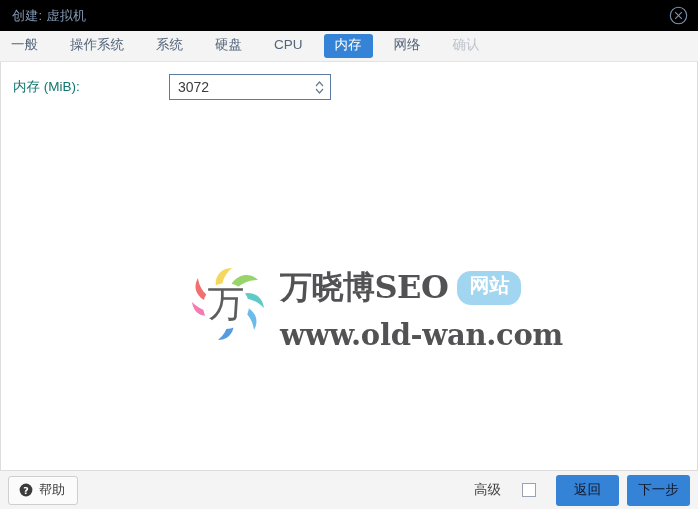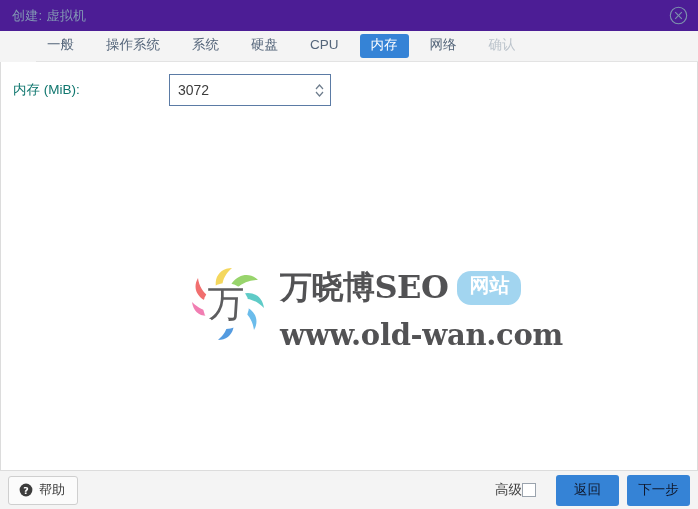--- a/index.html
+++ b/index.html
@@ -23,21 +23,21 @@
     display: flex;
     flex-direction: column;
     box-sizing: border-box;
   }
 
   
   .titlebar {
     position: relative;
     height: 31px;
     flex: 0 0 31px;
-    background: #4c1d95;
+    background: #000000;
     display: flex;
     align-items: center;
     padding: 0 10px 0 12px;
     box-sizing: border-box;
   }
   .title-text {
     font-size: 13px;
     color: #8399b4;
     letter-spacing: 0.3px;
     white-space: nowrap;
@@ -54,21 +54,20 @@
 
   
   .tabbar {
     flex: 0 0 31px;
     height: 31px;
     background: #f4f4f4;
     display: flex;
     align-items: center;
     box-sizing: border-box;
     border-bottom: 1px solid #e3e3e3;
-    margin-left: 36px;
   }
   .tab {
     font-size: 13.5px;
     color: #54657a;
     padding: 3px 11px 4px 11px;
     margin-right: 10px;
     border-radius: 3px;
     white-space: nowrap;
     cursor: pointer;
     line-height: 1.25;
@@ -105,21 +104,21 @@
     width: 168px;
     padding-left: 12px;
     box-sizing: border-box;
     font-size: 13.5px;
     color: #0f766e;
     white-space: nowrap;
   }
   .spinbox {
     position: relative;
     width: 162px;
-    height: 32px;
+    height: 26px;
     border: 1px solid #5b7ba5;
     background: #ffffff;
     box-sizing: border-box;
     display: flex;
     align-items: center;
     cursor: text;
   }
   .spin-value {
     flex: 1 1 auto;
     padding-left: 8px;
@@ -235,21 +234,21 @@
   .help-icon {
     width: 14px;
     height: 14px;
     line-height: 0;
     flex: 0 0 14px;
   }
   .footer-spacer { flex: 1 1 auto; }
   .adv-wrap {
     display: flex;
     align-items: center;
-    gap: 0;
+    gap: 21px;
     margin-right: 12px;
     cursor: pointer;
   }
   .adv-label {
     font-size: 13.5px;
     color: #3c3c3c;
     white-space: nowrap;
   }
   .checkbox {
     width: 14px;

